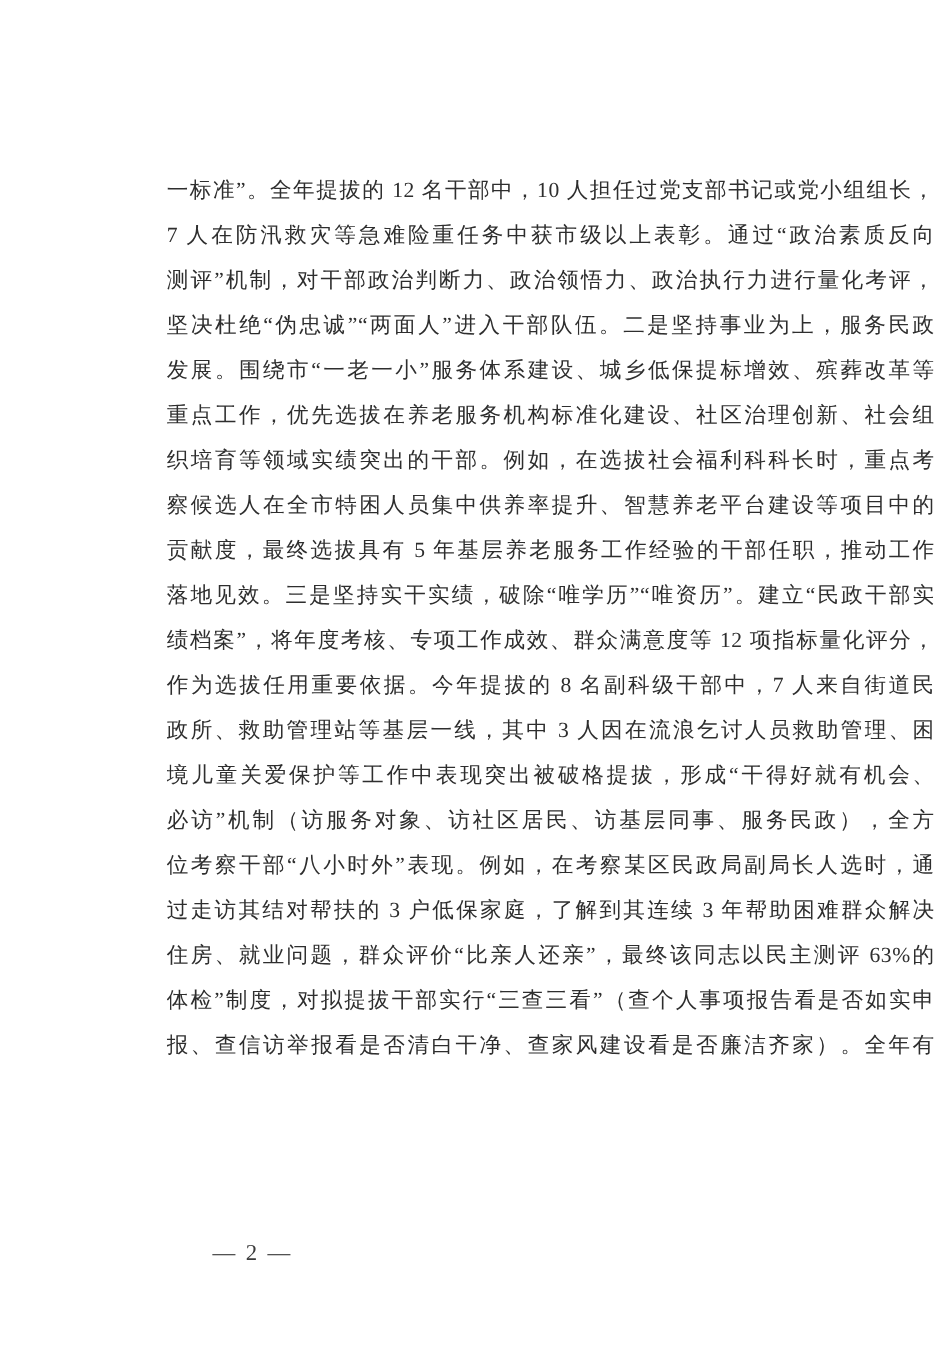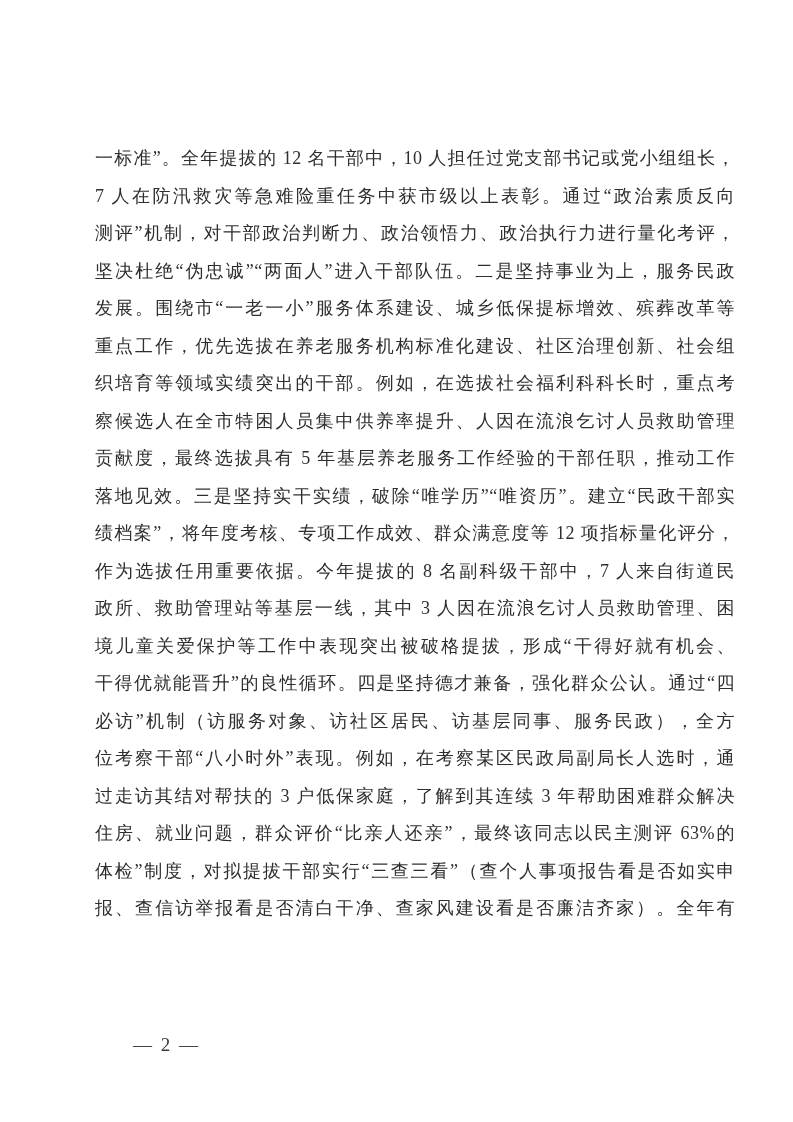--- a/index.html
+++ b/index.html
@@ -8,20 +8,21 @@
     background: #ffffff;
   }
   .page {
     position: relative;
     width: 737px;
     height: 1122px;
     background: #ffffff;
     font-family: "Liberation Serif", "DejaVu Serif", serif;
     color: #2e2e2e;
     overflow: hidden;
+    margin-left: 44px;
   }
   .text-block {
     position: absolute;
     left: 95px;
     top: 140px;
     width: 640px;
   }
   .line {
     font-size: 18px;
     line-height: 37.5px;
@@ -47,28 +48,27 @@
 
 <div class="page">
   <div class="text-block">
     <div class="line">一标准”。全年提拔的 12 名干部中，10 人担任过党支部书记或党小组组长，</div>
     <div class="line">7 人在防汛救灾等急难险重任务中获市级以上表彰。通过“政治素质反向</div>
     <div class="line">测评”机制，对干部政治判断力、政治领悟力、政治执行力进行量化考评，</div>
     <div class="line">坚决杜绝“伪忠诚”“两面人”进入干部队伍。二是坚持事业为上，服务民政</div>
     <div class="line">发展。围绕市“一老一小”服务体系建设、城乡低保提标增效、殡葬改革等</div>
     <div class="line">重点工作，优先选拔在养老服务机构标准化建设、社区治理创新、社会组</div>
     <div class="line">织培育等领域实绩突出的干部。例如，在选拔社会福利科科长时，重点考</div>
-    <div class="line">察候选人在全市特困人员集中供养率提升、人因在流浪乞讨人员救助管理</div>
+    <div class="line">察候选人在全市特困人员集中供养率提升、智慧养老平台建设等项目中的</div>
     <div class="line">贡献度，最终选拔具有 5 年基层养老服务工作经验的干部任职，推动工作</div>
     <div class="line">落地见效。三是坚持实干实绩，破除“唯学历”“唯资历”。建立“民政干部实</div>
     <div class="line">绩档案”，将年度考核、专项工作成效、群众满意度等 12 项指标量化评分，</div>
     <div class="line">作为选拔任用重要依据。今年提拔的 8 名副科级干部中，7 人来自街道民</div>
     <div class="line">政所、救助管理站等基层一线，其中 3 人因在流浪乞讨人员救助管理、困</div>
     <div class="line">境儿童关爱保护等工作中表现突出被破格提拔，形成“干得好就有机会、</div>
-    <div class="line">干得优就能晋升”的良性循环。四是坚持德才兼备，强化群众公认。通过“四</div>
     <div class="line">必访”机制（访服务对象、访社区居民、访基层同事、服务民政），全方</div>
     <div class="line">位考察干部“八小时外”表现。例如，在考察某区民政局副局长人选时，通</div>
     <div class="line">过走访其结对帮扶的 3 户低保家庭，了解到其连续 3 年帮助困难群众解决</div>
     <div class="line">住房、就业问题，群众评价“比亲人还亲”，最终该同志以民主测评 63%的</div>
     <div class="line">体检”制度，对拟提拔干部实行“三查三看”（查个人事项报告看是否如实申</div>
     <div class="line">报、查信访举报看是否清白干净、查家风建设看是否廉洁齐家）。全年有</div>
   </div>
   <div class="page-number">— 2 —</div>
 </div>
 

